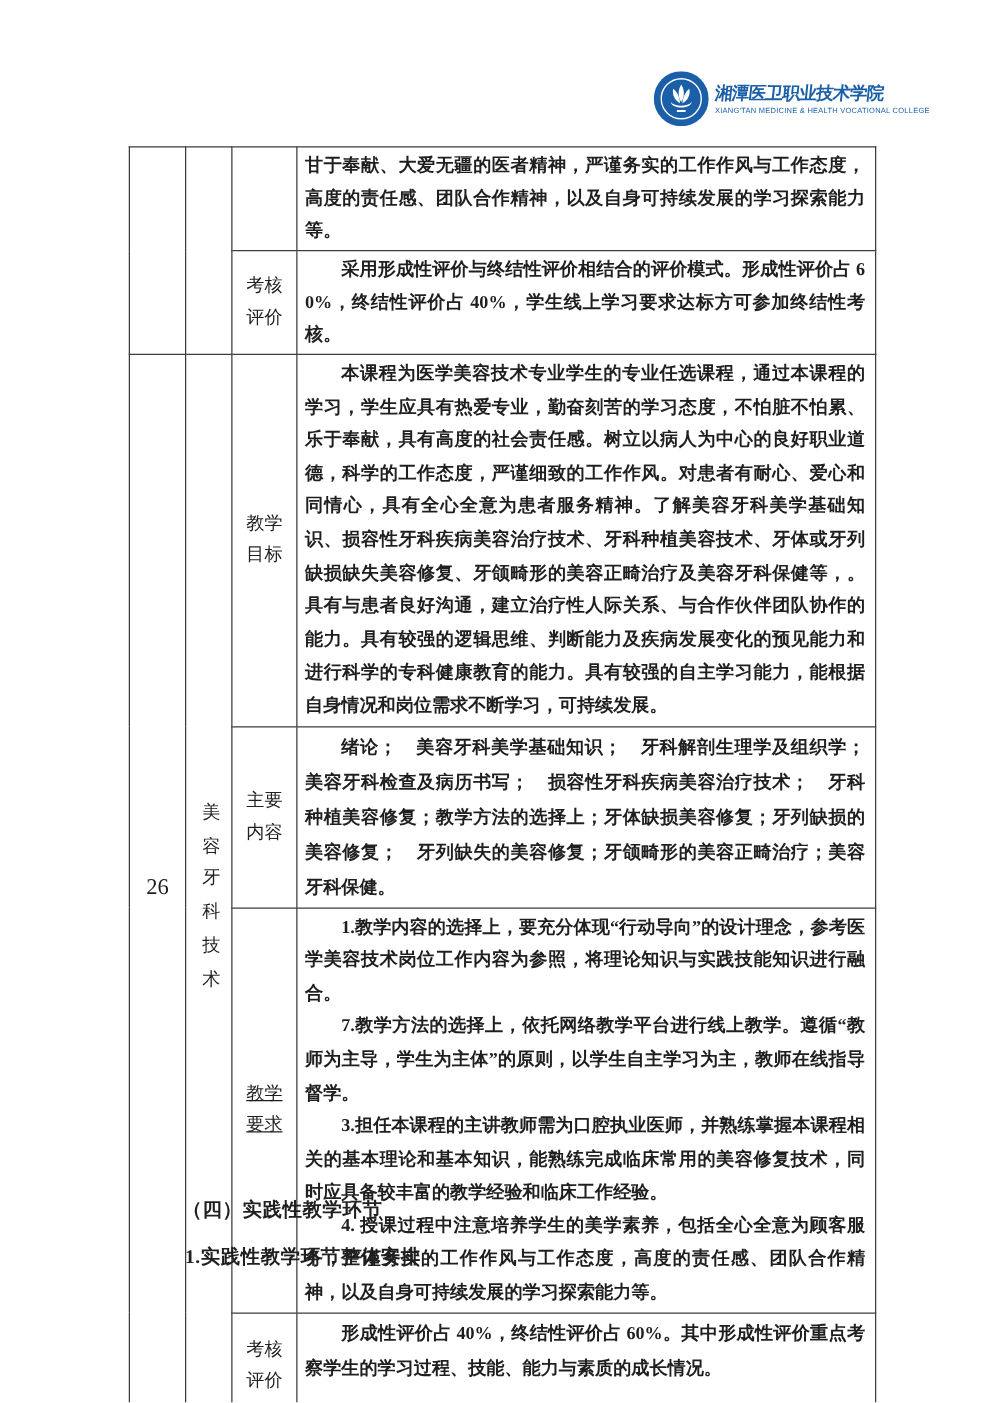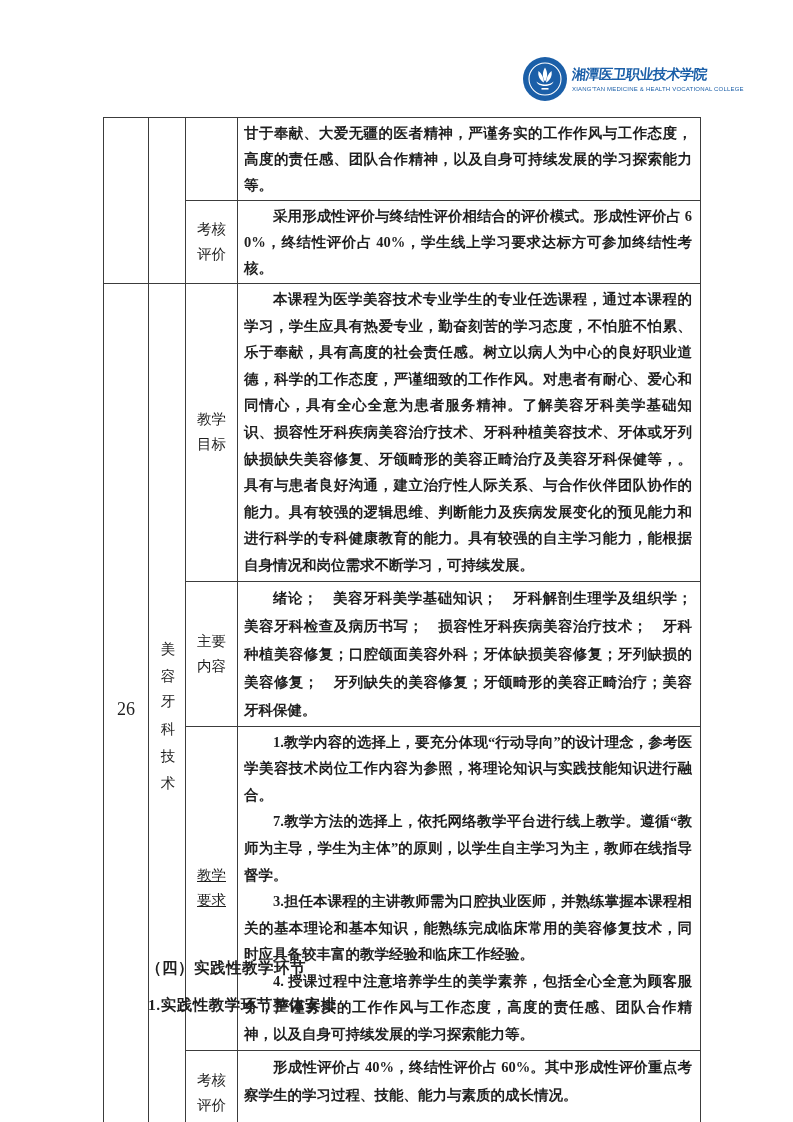--- a/index.html
+++ b/index.html
@@ -135,21 +135,21 @@
         </td>
         <td class="c-label">教学目标</td>
         <td class="c-text">
           <p class="para lh27 indent">本课程为医学美容技术专业学生的专业任选课程，通过本课程的学习，学生应具有热爱专业，勤奋刻苦的学习态度，不怕脏不怕累、乐于奉献，具有高度的社会责任感。树立以病人为中心的良好职业道德，科学的工作态度，严谨细致的工作作风。对患者有耐心、爱心和同情心，具有全心全意为患者服务精神。了解美容牙科美学基础知识、损容性牙科疾病美容治疗技术、牙科种植美容技术、牙体或牙列缺损缺失美容修复、牙颌畸形的美容正畸治疗及美容牙科保健等，。具有与患者良好沟通，建立治疗性人际关系、与合作伙伴团队协作的能力。具有较强的逻辑思维、判断能力及疾病发展变化的预见能力和进行科学的专科健康教育的能力。具有较强的自主学习能力，能根据自身情况和岗位需求不断学习，可持续发展。</p>
         </td>
       </tr>
 
       <tr>
         <td class="c-label r4td">主要内容</td>
         <td class="c-text">
-          <p class="para lh28 indent">绪论；　美容牙科美学基础知识；　牙科解剖生理学及组织学；美容牙科检查及病历书写；　损容性牙科疾病美容治疗技术；　牙科种植美容修复；口腔颌面美容外科；牙体缺损美容修复；牙列缺损的美容修复；　牙列缺失的美容修复；牙颌畸形的美容正畸治疗；美容牙科保健。</p>
+          <p class="para lh28 indent">绪论；　美容牙科美学基础知识；　牙科解剖生理学及组织学；美容牙科检查及病历书写；　损容性牙科疾病美容治疗技术；　牙科种植美容修复；教学方法的选择上；牙体缺损美容修复；牙列缺损的美容修复；　牙列缺失的美容修复；牙颌畸形的美容正畸治疗；美容牙科保健。</p>
         </td>
       </tr>
 
       <tr>
         <td class="c-label r5td">教学要求</td>
         <td class="c-text">
           <p class="para lh27 indent">1.教学内容的选择上，要充分体现“行动导向”的设计理念，参考医学美容技术岗位工作内容为参照，将理论知识与实践技能知识进行融合。</p>
           <p class="para lh27 indent">7.教学方法的选择上，依托网络教学平台进行线上教学。遵循“教师为主导，学生为主体”的原则，以学生自主学习为主，教师在线指导督学。</p>
           <p class="para lh27 indent">3.担任本课程的主讲教师需为口腔执业医师，并熟练掌握本课程相关的基本理论和基本知识，能熟练完成临床常用的美容修复技术，同时应具备较丰富的教学经验和临床工作经验。</p>
           <p class="para lh27 indent">4. 授课过程中注意培养学生的美学素养，包括全心全意为顾客服务，严谨务实的工作作风与工作态度，高度的责任感、团队合作精神，以及自身可持续发展的学习探索能力等。</p>

